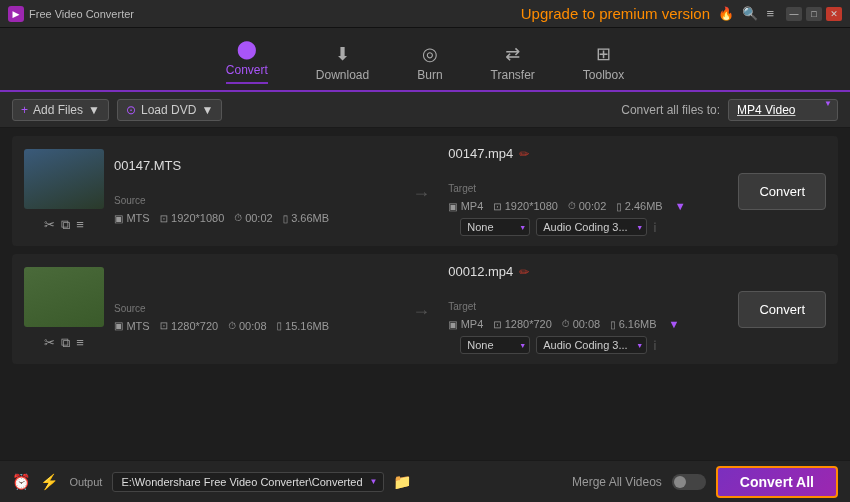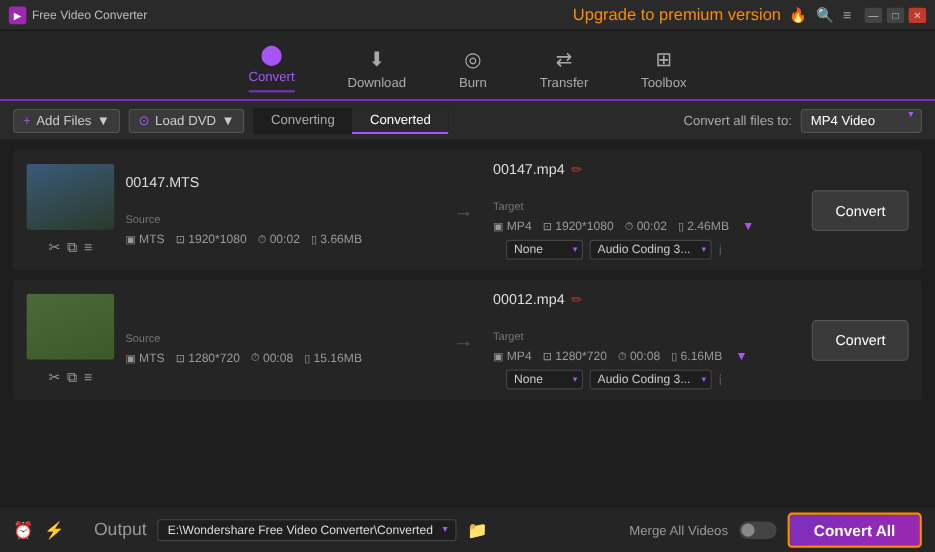--- a/index.html
+++ b/index.html
@@ -154,20 +154,21 @@
       padding: 3px 20px 3px 8px;
       font-size: 12px;
       appearance: none;
       cursor: pointer;
       min-width: 110px;
     }
     .select-wrap {
       position: relative;
       display: inline-flex;
       align-items: flex-start;
+      text-decoration: underline;
     }
     .select-wrap::after {
       content: '▼';
       font-size: 8px;
       color: #a855f7;
       position: absolute;
       right: 6px;
       pointer-events: none;
     }
 
@@ -332,22 +333,21 @@
       bottom: 0;
       width: 100%;
     }
     .bottom-icon {
       color: #888;
       font-size: 15px;
       cursor: pointer;
     }
     .output-label {
       color: #999;
-      font-size: 16px;
-      margin-left: 16px;
+      font-size: 11px;
     }
     .output-path-wrap {
       display: flex;
       align-items: center;
       background: #1e1e1e;
       border: 1px solid #444;
       border-radius: 3px;
       padding: 3px 20px 3px 8px;
       min-width: 240px;
       position: relative;
@@ -460,24 +460,20 @@
   <div class="toolbar-btn">
     <span class="icon">+</span>
     <span>Add Files</span>
     <span>▼</span>
   </div>
   <div class="toolbar-btn">
     <span class="icon">⊙</span>
     <span>Load DVD</span>
     <span>▼</span>
   </div>
-  <div class="tab-group">
-    <div class="tab">Converting</div>
-    <div class="tab active">Converted</div>
-  </div>
   <div class="toolbar-sep"></div>
   <span class="convert-all-label">Convert all files to:</span>
   <div class="select-wrap">
     <select class="format-select">
       <option>MP4 Video</option>
     </select>
   </div>
 </div>
 
 <div class="file-list">

